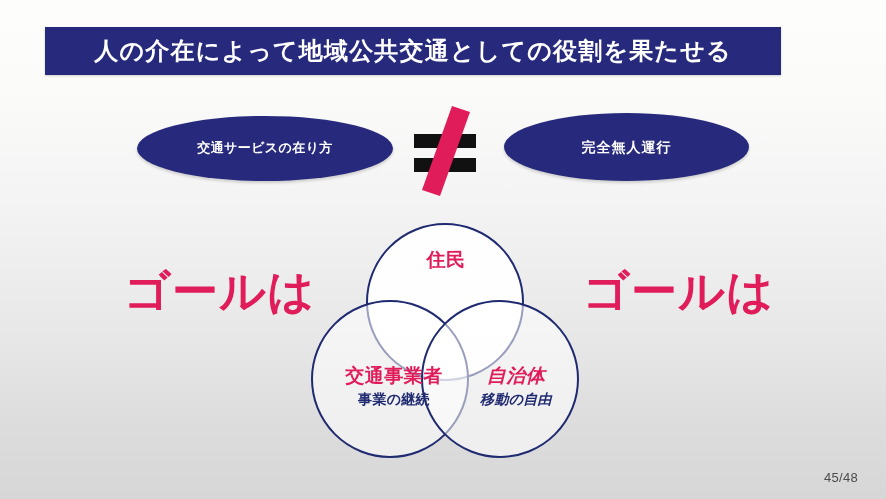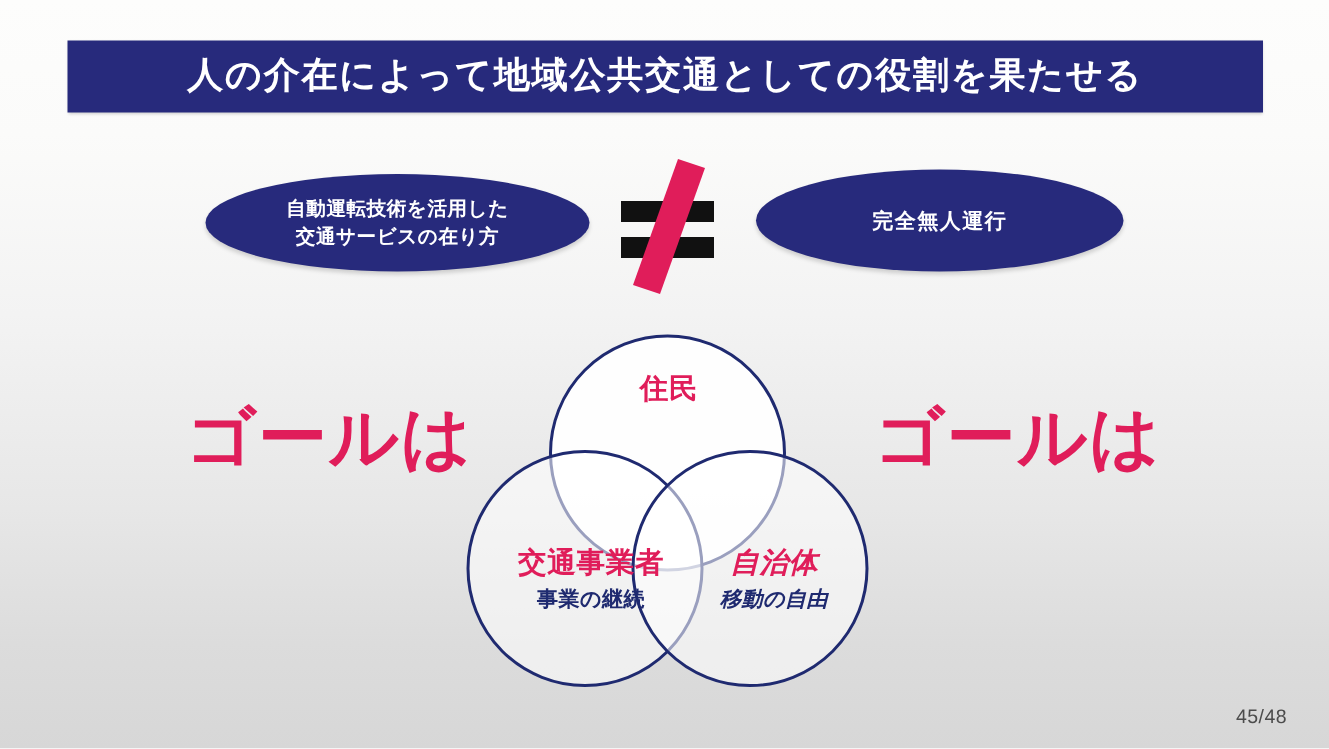--- a/index.html
+++ b/index.html
@@ -24,21 +24,21 @@
                 #e7e7e7 68%,
                 #dcdcdc 86%,
                 #d7d7d7 100%);
   }
 
   
   .title-bar {
     position: absolute;
     left: 45px;
     top: 27px;
-    width: 797px;
+    width: 736px;
     height: 48px;
     background: #272a7c;
     display: flex;
     align-items: center;
     justify-content: center;
     box-shadow: 0 1px 2px rgba(0,0,0,0.18);
   }
   .title-bar .title-text {
     color: #ffffff;
     font-size: 24px;
@@ -153,21 +153,20 @@
 </head>
 <body>
 
 <div class="slide">
 
   <div class="title-bar">
     <span class="title-text">人の介在によって地域公共交通としての役割を果たせる</span>
   </div>
 
   <div class="ellipse ellipse-left">
-    <span class="line">自動運転技術を活用した</span>
     <span class="line">交通サービスの在り方</span>
   </div>
 
   <div class="neq">
     <svg width="76" height="94" viewBox="0 0 76 94" xmlns="http://www.w3.org/2000/svg">
       <rect x="6" y="30" width="62" height="14" fill="#111111"></rect>
       <rect x="6" y="54" width="62" height="14" fill="#111111"></rect>
       <polygon points="44,2 62,8 32,92 14,86" fill="#e01d5a"></polygon>
     </svg>
   </div>

